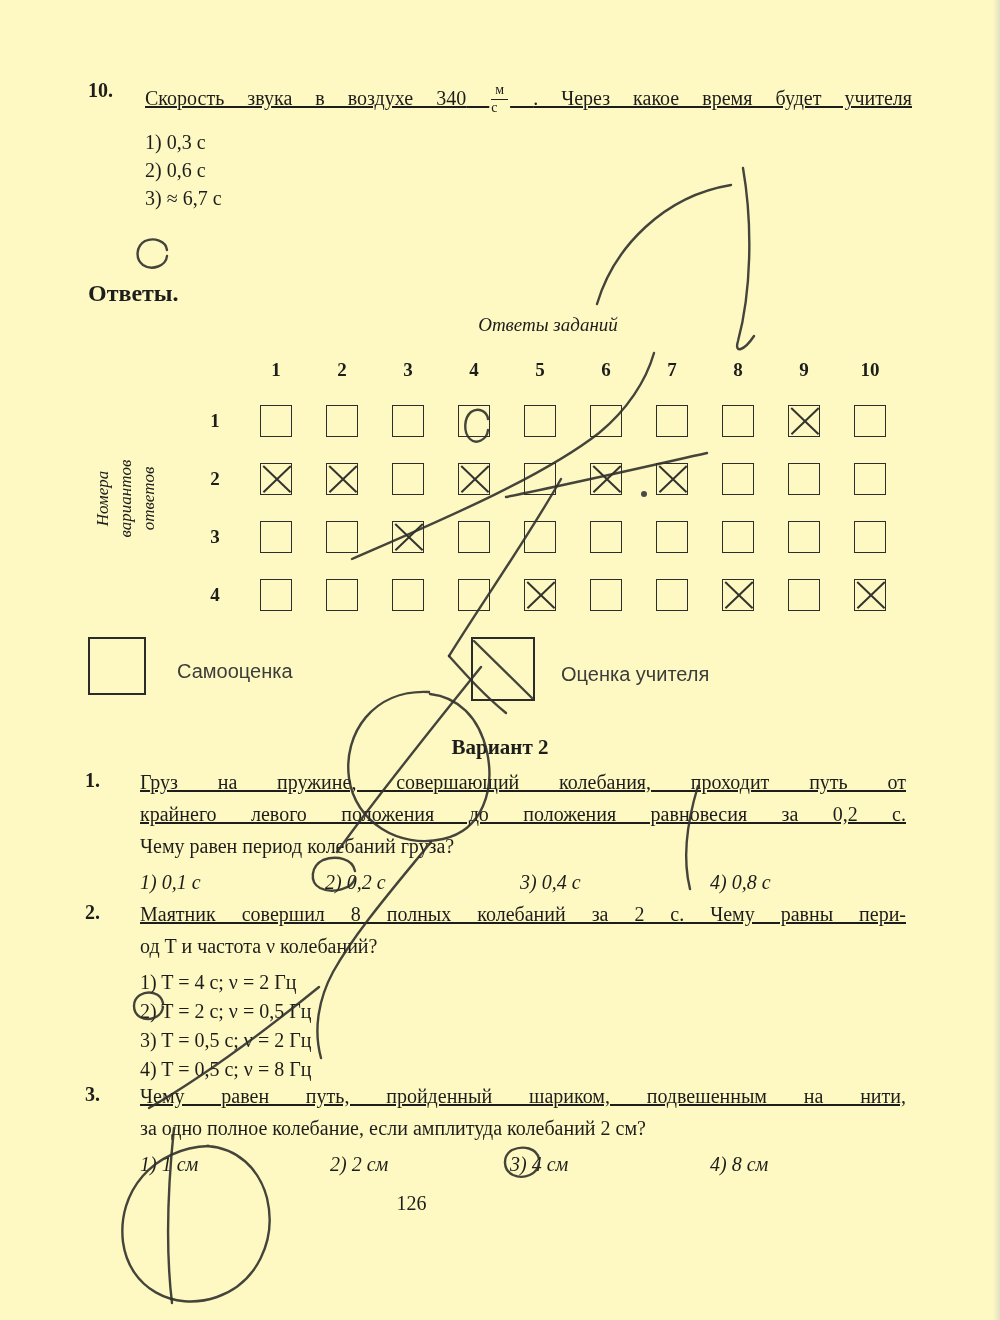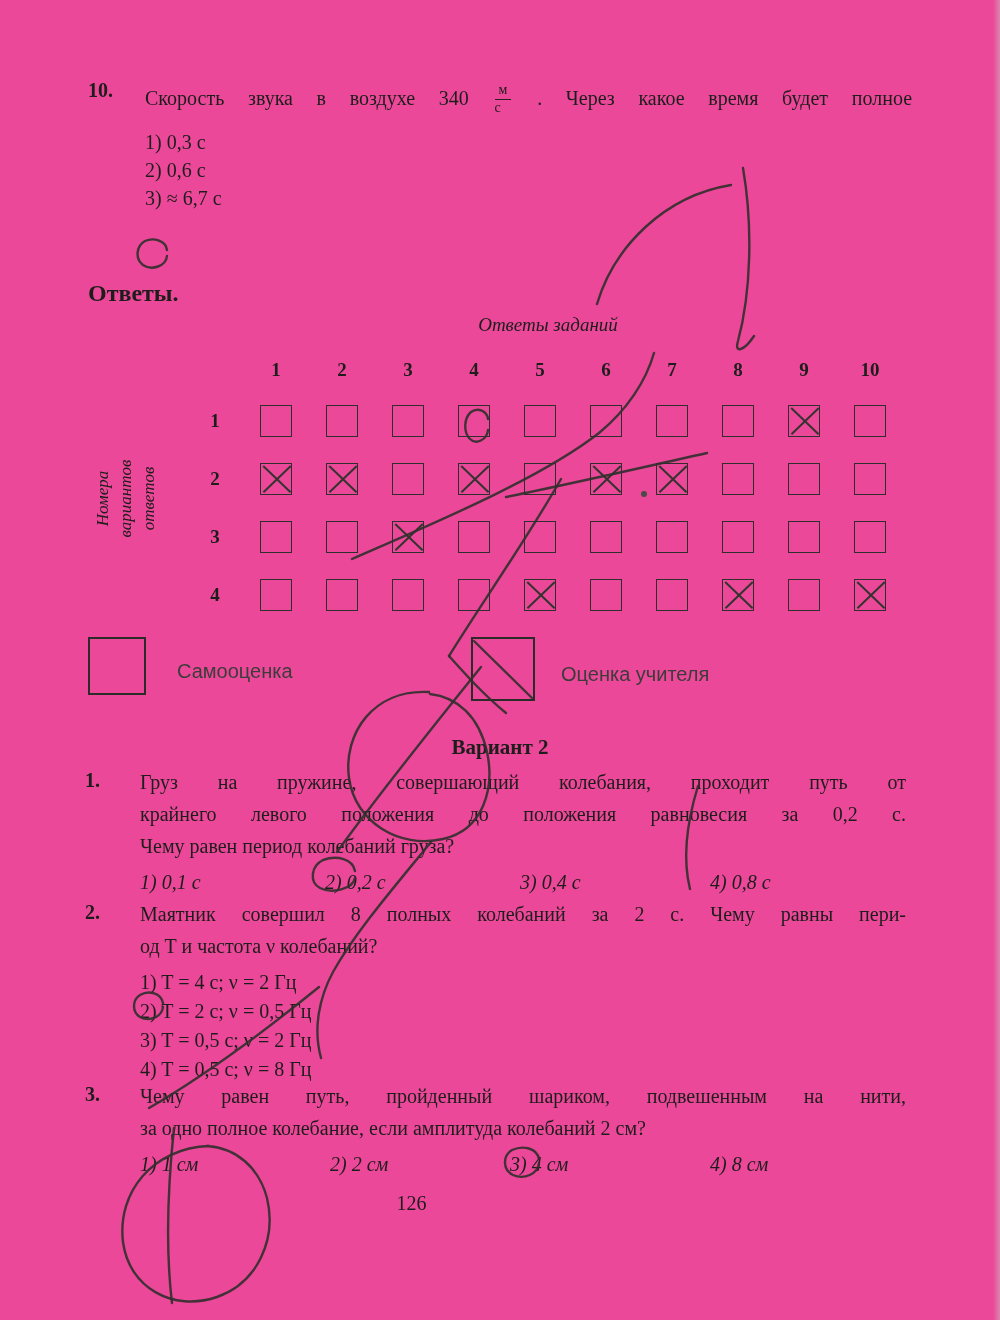--- a/index.html
+++ b/index.html
@@ -1,28 +1,28 @@
 <!DOCTYPE html>
 <html><head>
 <meta charset="utf-8">
 <style>
   html,body { margin:0; padding:0; background:#e8e8e6; }
   .page {
     position:relative; width:1000px; height:1320px; margin:0 auto;
-    background:#ec4899; overflow:hidden;
+    background:#fef9c3; overflow:hidden;
     font-family:"Liberation Serif", serif; color:#1d1d1b;
   }
   .edge-shadow { position:absolute; right:0; top:0; width:7px; height:100%;
     background:linear-gradient(to left,#c7c7c4,rgba(255,255,255,0)); opacity:.5; }
 
   
   .q10 { position:absolute; left:88px; top:76px; width:824px; font-size:20px; }
   .qnum { position:absolute; left:0; top:3px; font-weight:bold; }
   .q10 .qbody { margin-left:57px; width:767px; }
-  .jline { text-align:justify; text-align-last:justify; }
+  .jline { text-align:justify; text-align-last:justify;text-decoration:underline; }
   .q10 .l1 { line-height:44px; }
   .q10 .l2 { line-height:32px; }
   .frac { display:inline-block; vertical-align:-7px; text-align:center;
           font-size:14px; line-height:1.05; padding:0 2px; }
   .frac .fn { display:block; border-bottom:1.4px solid #222; padding:0 4px 1px; }
   .frac .fd { display:block; padding-top:1px; }
   .opts-v { margin-top:8px; }
   .opts-v .opt { line-height:28px; }
 
   
@@ -75,21 +75,21 @@
 <body>
 
 <div class="page">
 
   <section class="q10">
     <div class="qnum">10.</div>
     <div class="qbody">
       <div class="l1 jline">
         <span>Скорость звука в воздухе 340</span>
         <span class="frac"><span class="fn">м</span><span class="fd">с</span></span>
-        <span>. Через какое время будет полное</span>
+        <span>. Через какое время будет учителя</span>
       </div>
       <div class="opts-v">
         <div class="opt">1) 0,3 с</div>
         <div class="opt">2) 0,6 с</div>
         <div class="opt">3) ≈ 6,7 с</div>
       </div>
     </div>
   </section>
 
   <div class="answers-head">Ответы.</div>

